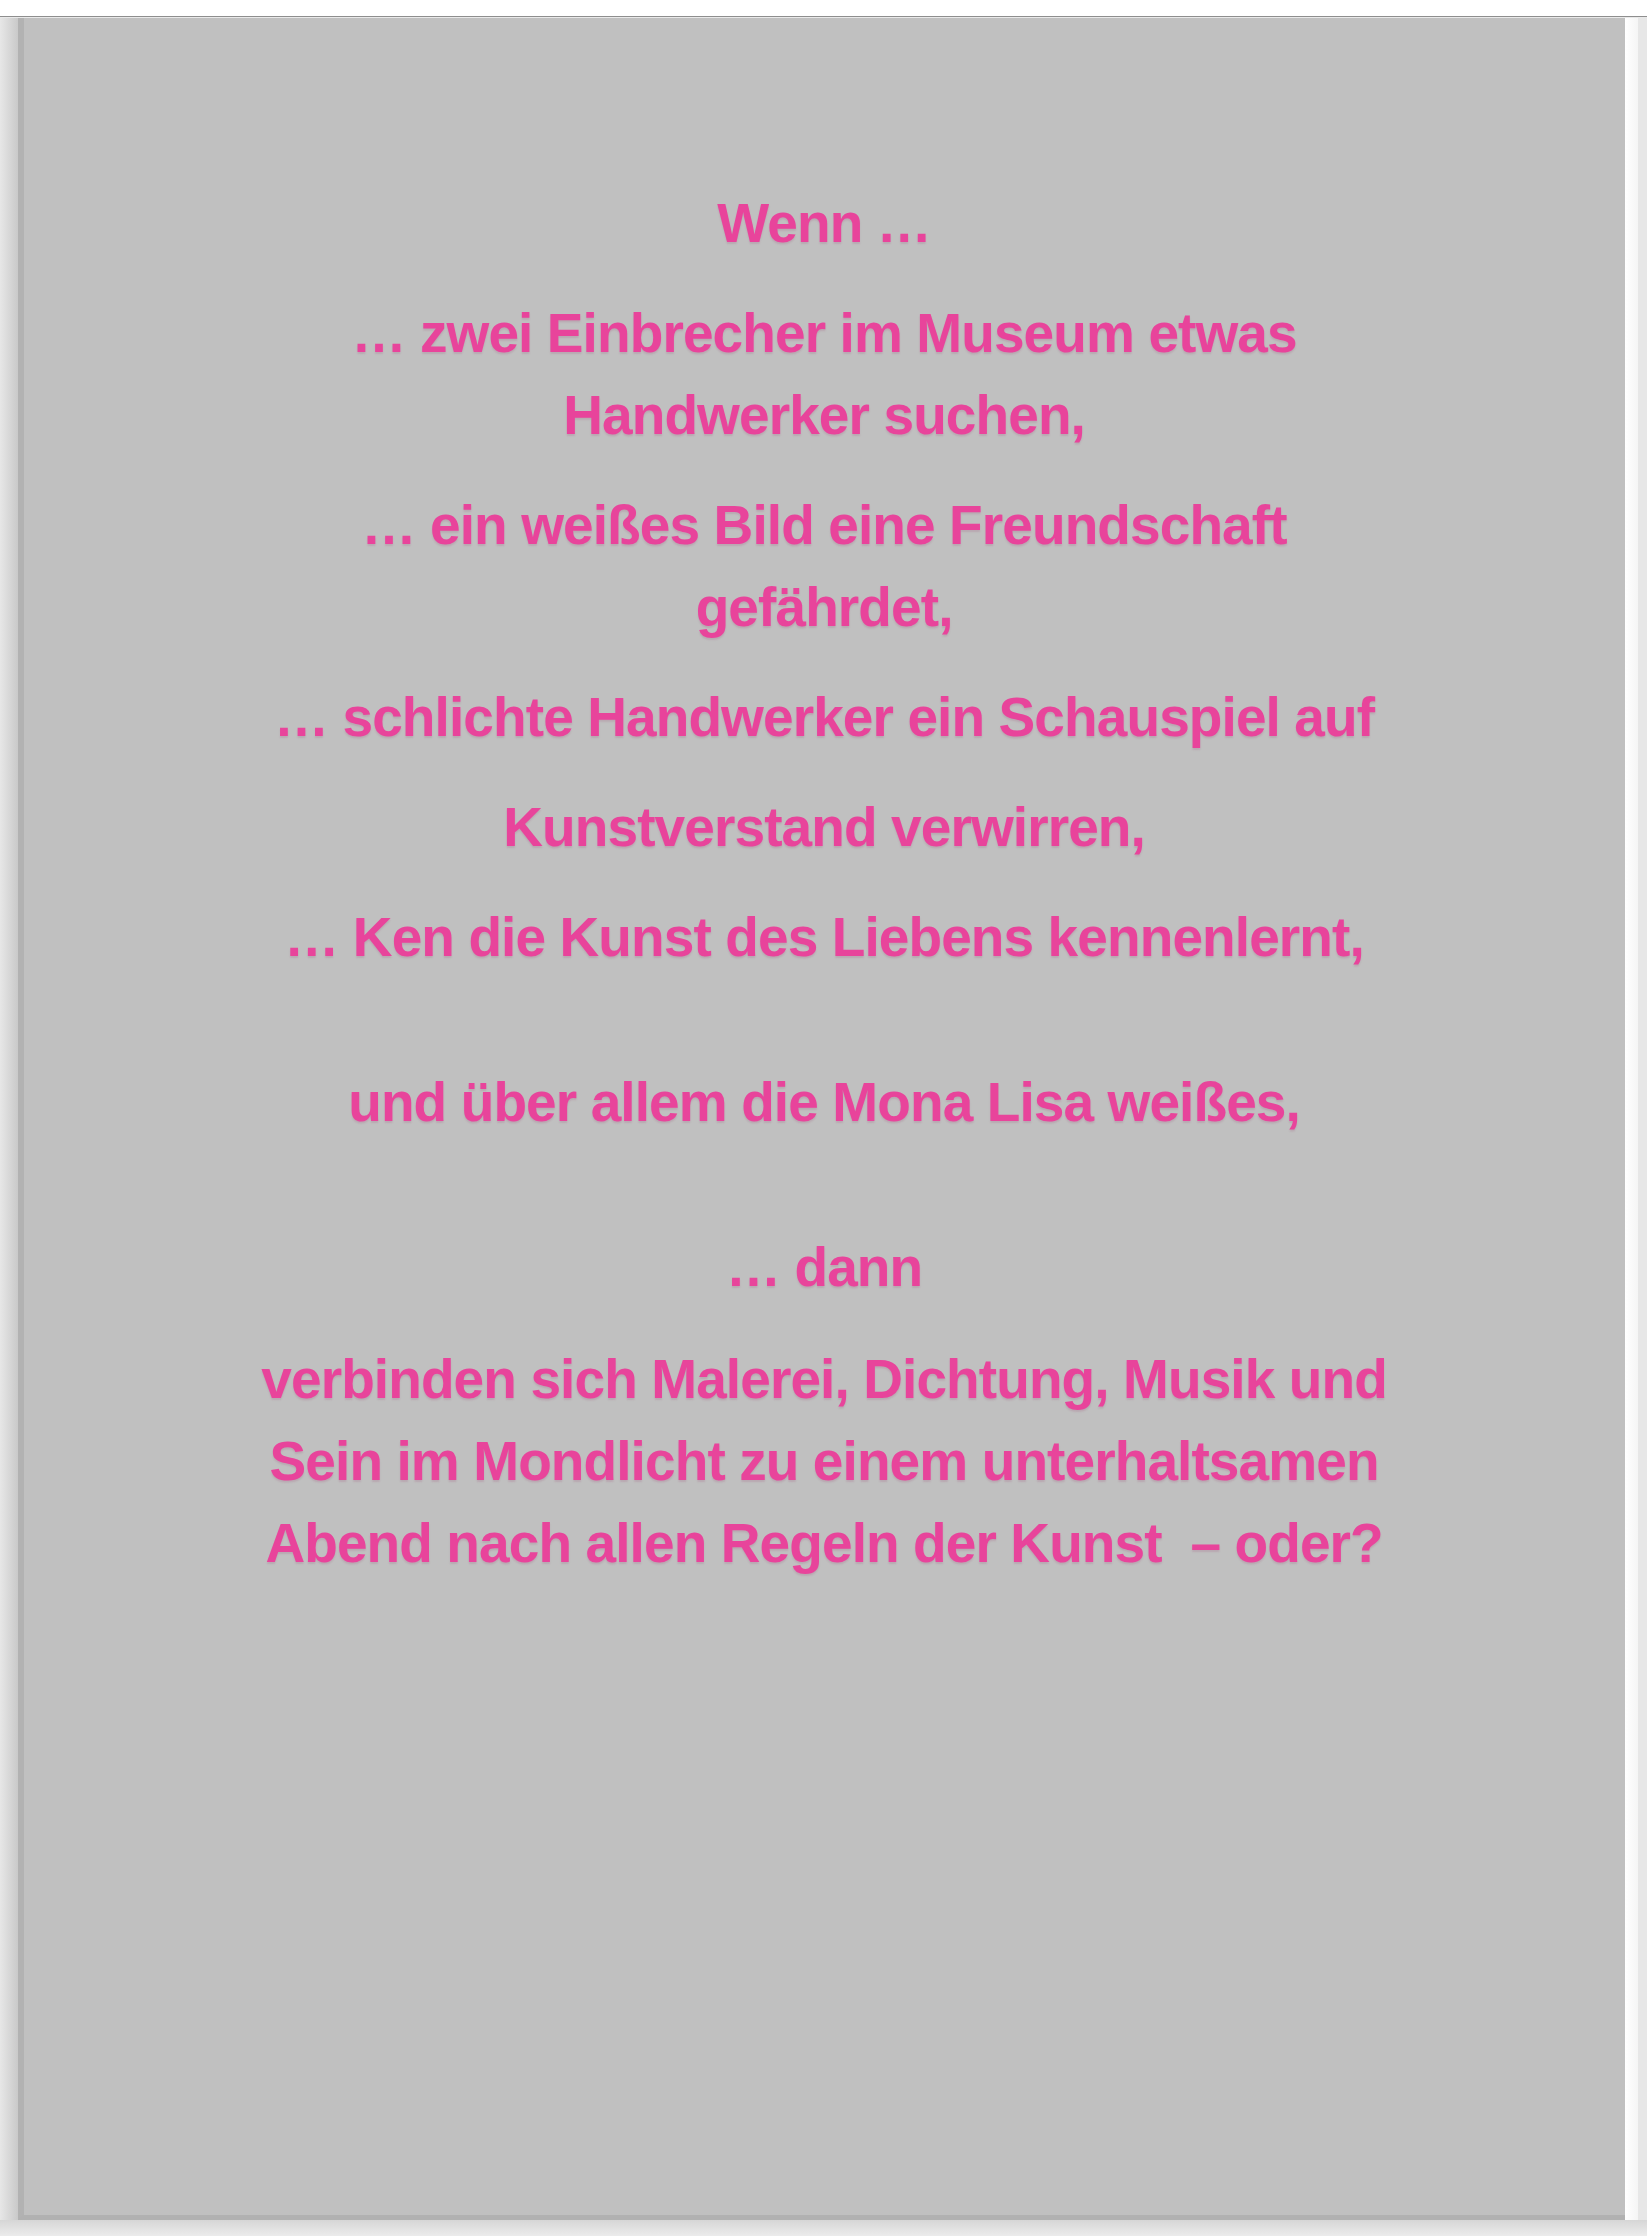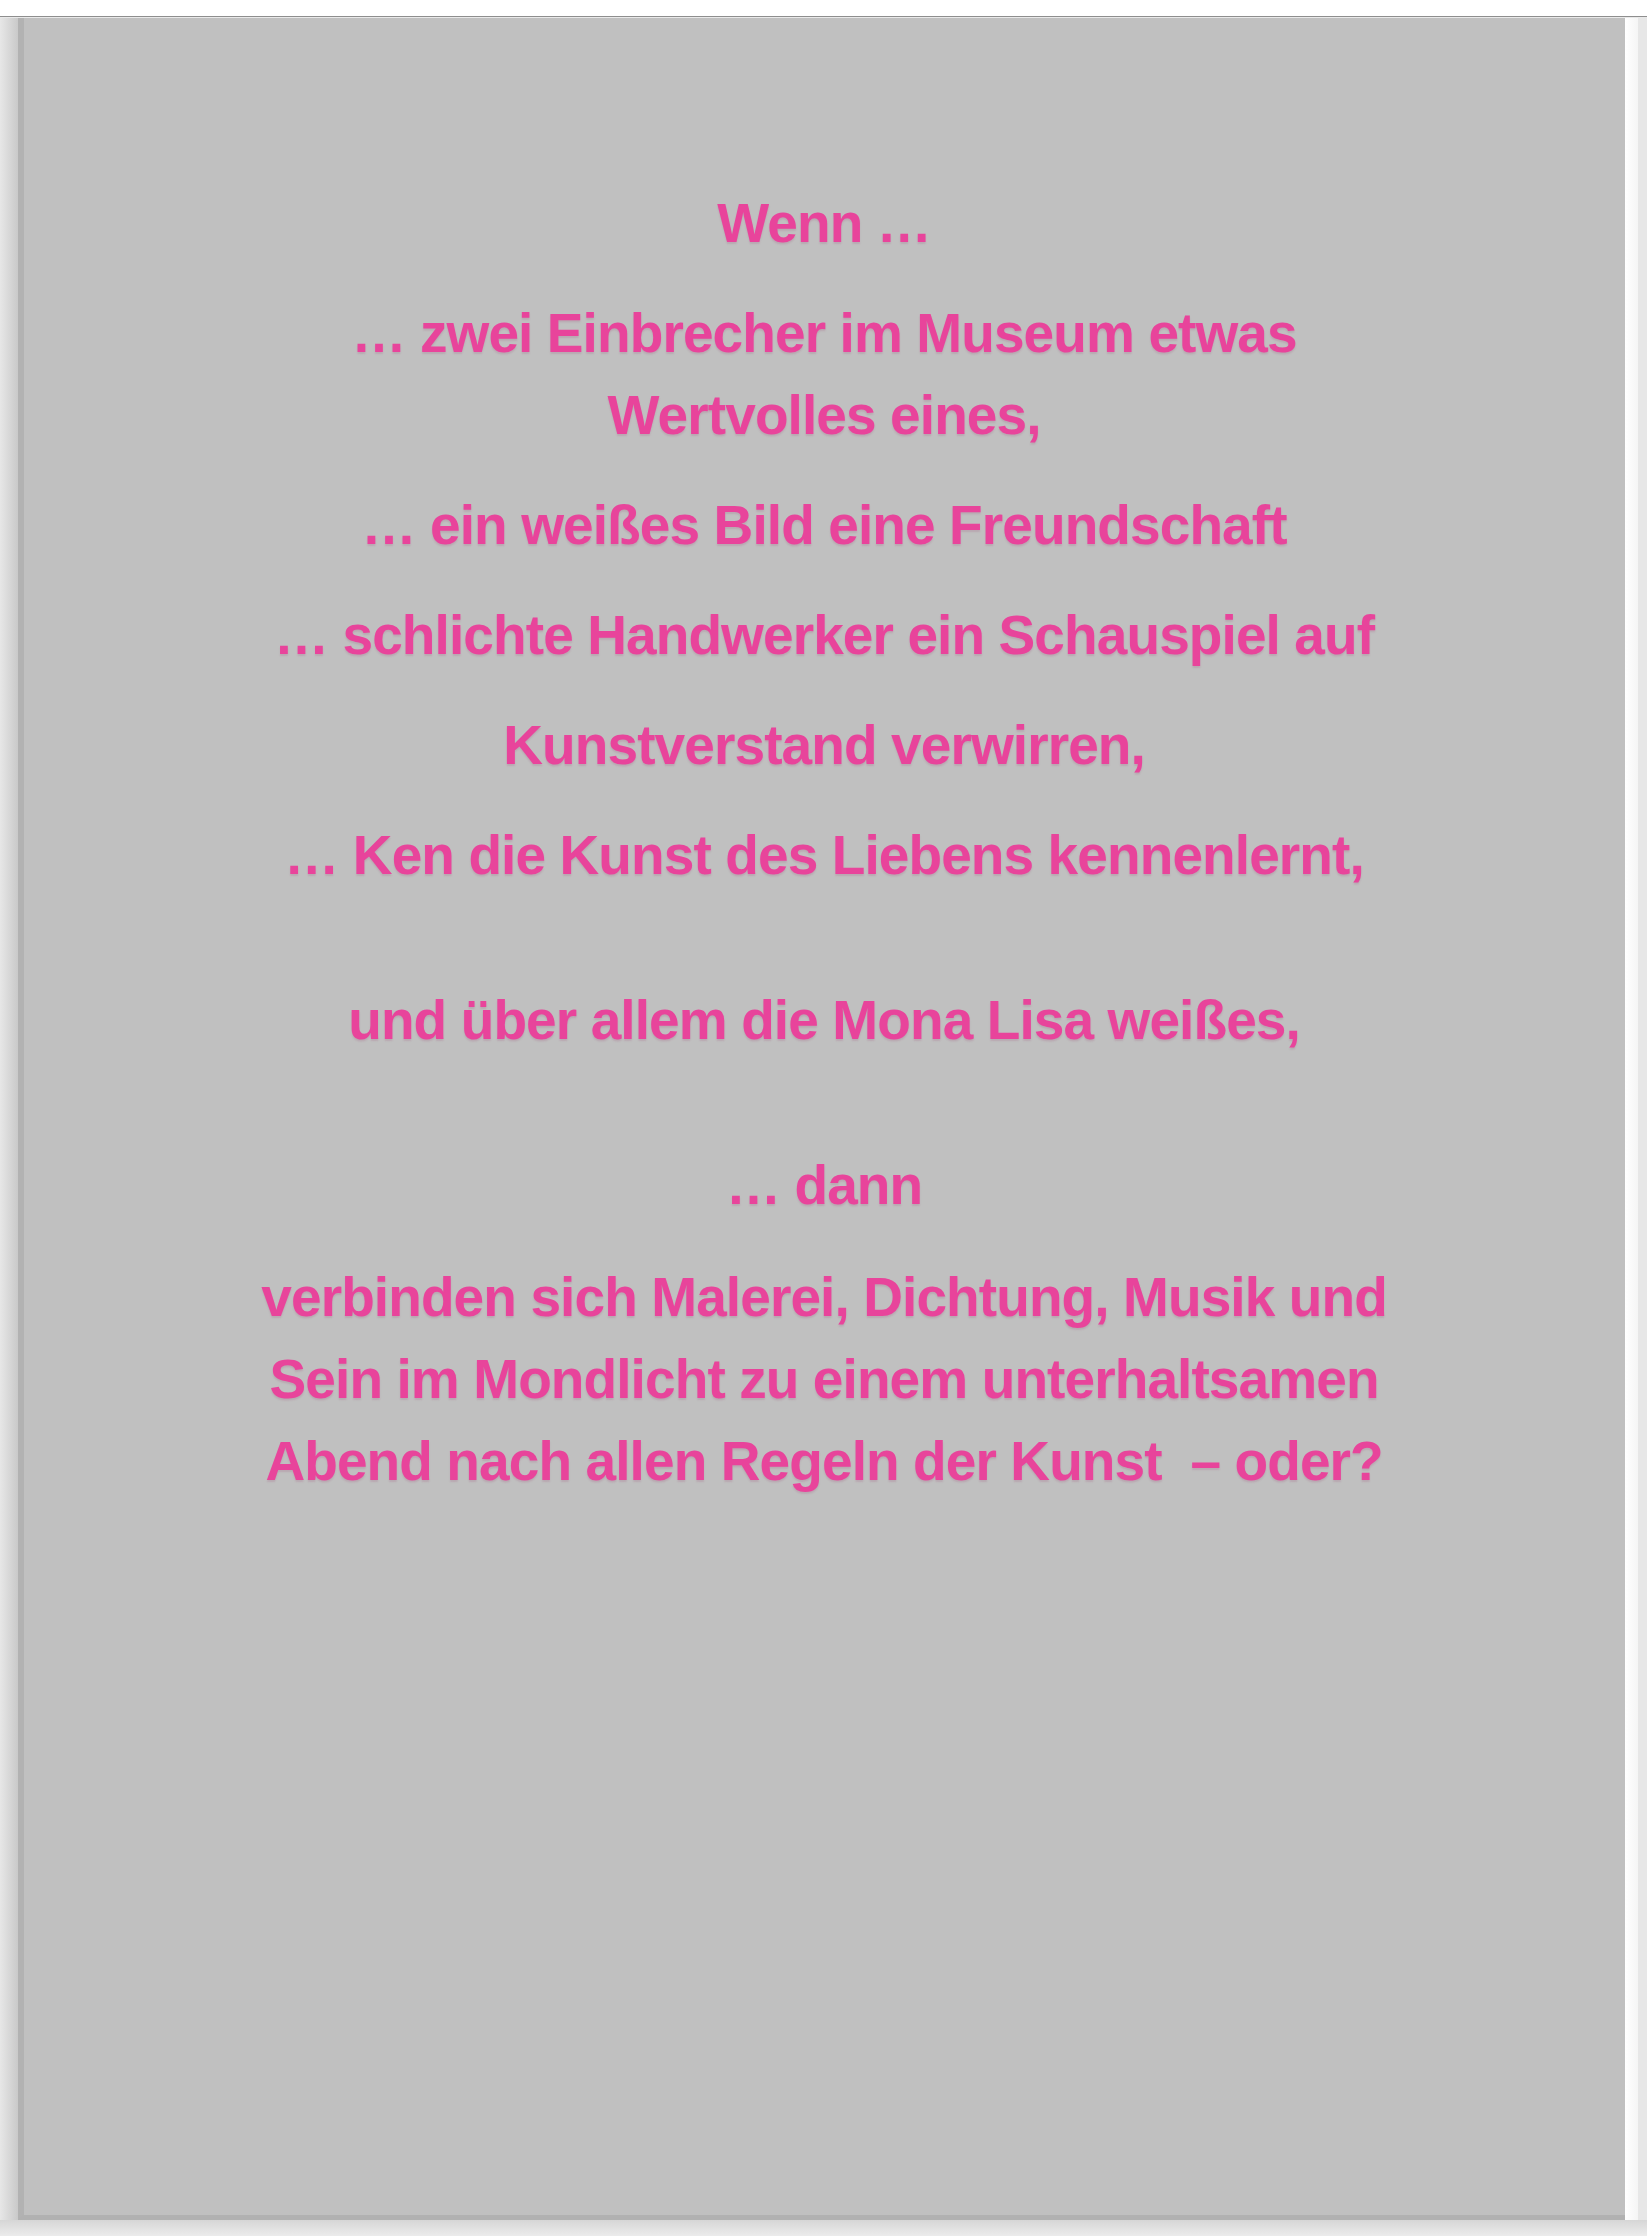--- a/index.html
+++ b/index.html
@@ -76,25 +76,26 @@
 
   <div class="slide">
     <div class="text-block">
 
       <div class="para first">
         <div class="line">Wenn …</div>
       </div>
 
       <div class="para">
         <div class="line">… zwei Einbrecher im Museum etwas</div>
-        <div class="line">Wertvolles eines,</div>
+        <div class="line">Handwerker suchen,</div>
       </div>
 
       <div class="para">
         <div class="line">… ein weißes Bild eine Freundschaft</div>
+        <div class="line">gefährdet,</div>
       </div>
 
       <div class="para">
         <div class="line">… schlichte Handwerker ein Schauspiel auf</div>
       </div>
 
       <div class="para">
         <div class="line">Kunstverstand verwirren,</div>
       </div>
 

